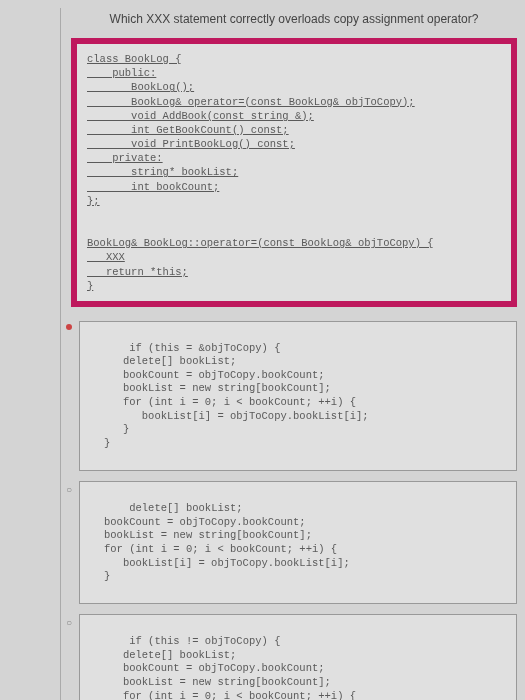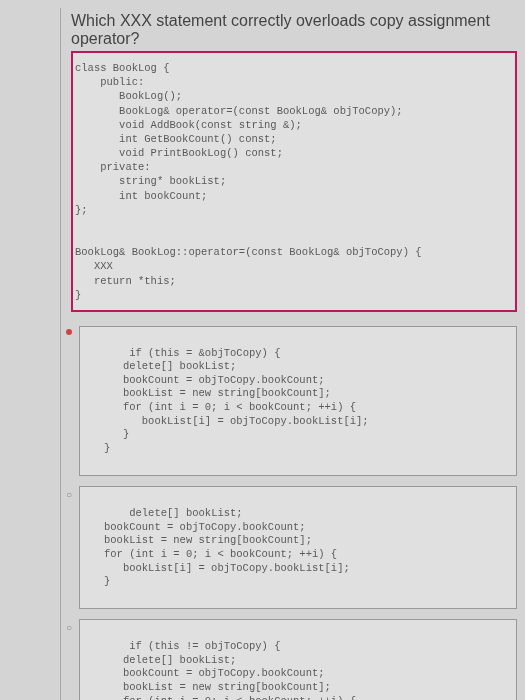--- a/index.html
+++ b/index.html
@@ -17,34 +17,36 @@
       color: #333;
       overflow: hidden;
     }
     .container {
       border-left: 1px solid #aaa;
       padding-left: 10px;
       height: 100%;
     }
     .question {
       font-family: Arial, sans-serif;
-      font-size: 16px;
+      font-size: 12px;
       color: #444;
-      margin-bottom: 3px;
+      margin-bottom: 12px;
       padding-top: 4px;
+      text-align: center;
     }
     .code-box {
-      border: 2px solid #be185d;
+      border: 6px solid #be185d;
       background: #e0e0e0;
-      padding: 8px 2px;
+      padding: 8px 10px;
       margin-bottom: 14px;
       line-height: 1.35;
       white-space: pre;
       font-size: 10.5px;
       color: #5a5a5a;
+      text-decoration: underline;
     }
     .answer-box {
       border: 1px solid #999;
       background: #e0e0e0;
       padding: 6px 24px;
       margin-bottom: 10px;
       margin-left: 8px;
       line-height: 1.3;
       white-space: pre;
       font-size: 10.5px;

